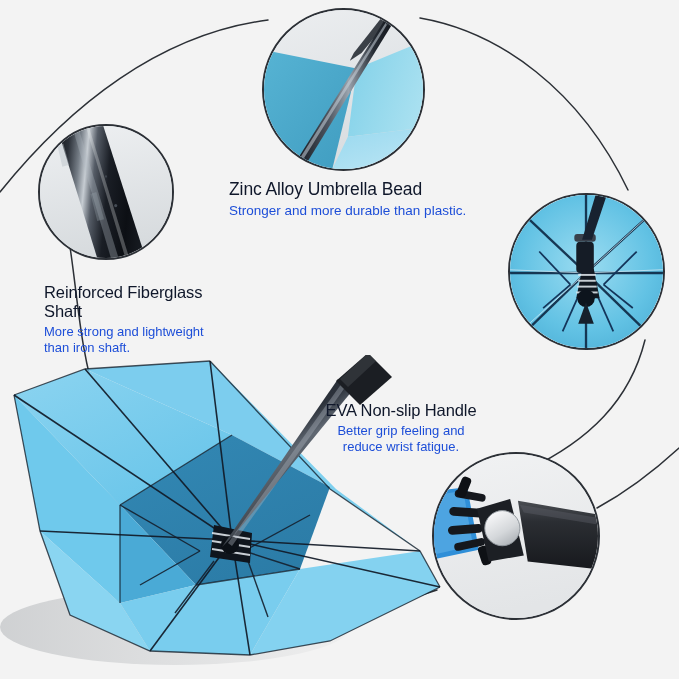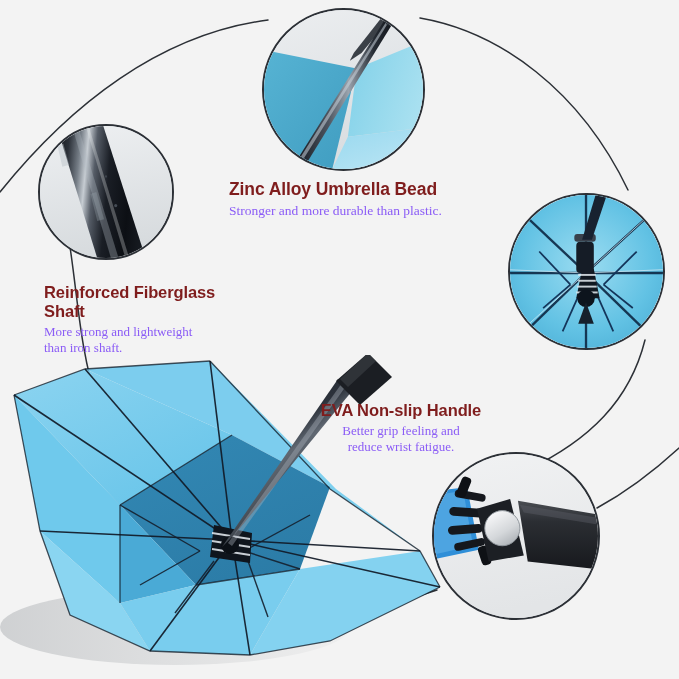--- a/index.html
+++ b/index.html
@@ -35,27 +35,26 @@
   }
   .callout .scene {
     position: absolute;
     left: 0; top: 0;
     width: 100%; height: 100%;
   }
 
   
   .txt { position: absolute; }
   .txt .hd {
-    color: #7f1d1d;
-    font-weight: bold;
+    color: #0f172a;
+    font-weight: normal;
     letter-spacing: -0.1px;
   }
   .txt .sb {
-    color: #8b5cf6;
-    font-family: Liberation Serif, serif;
+    color: #1d4ed8;
   }
   .al-left  .hd, .al-left  .sb { text-align: left; }
   .al-center .hd, .al-center .sb { text-align: center; }
   .al-right .hd { text-align: center; }
   .al-right .sb { text-align: center; }
 
   
   #product {
     position: absolute;
     left: 0; top: 355px;

